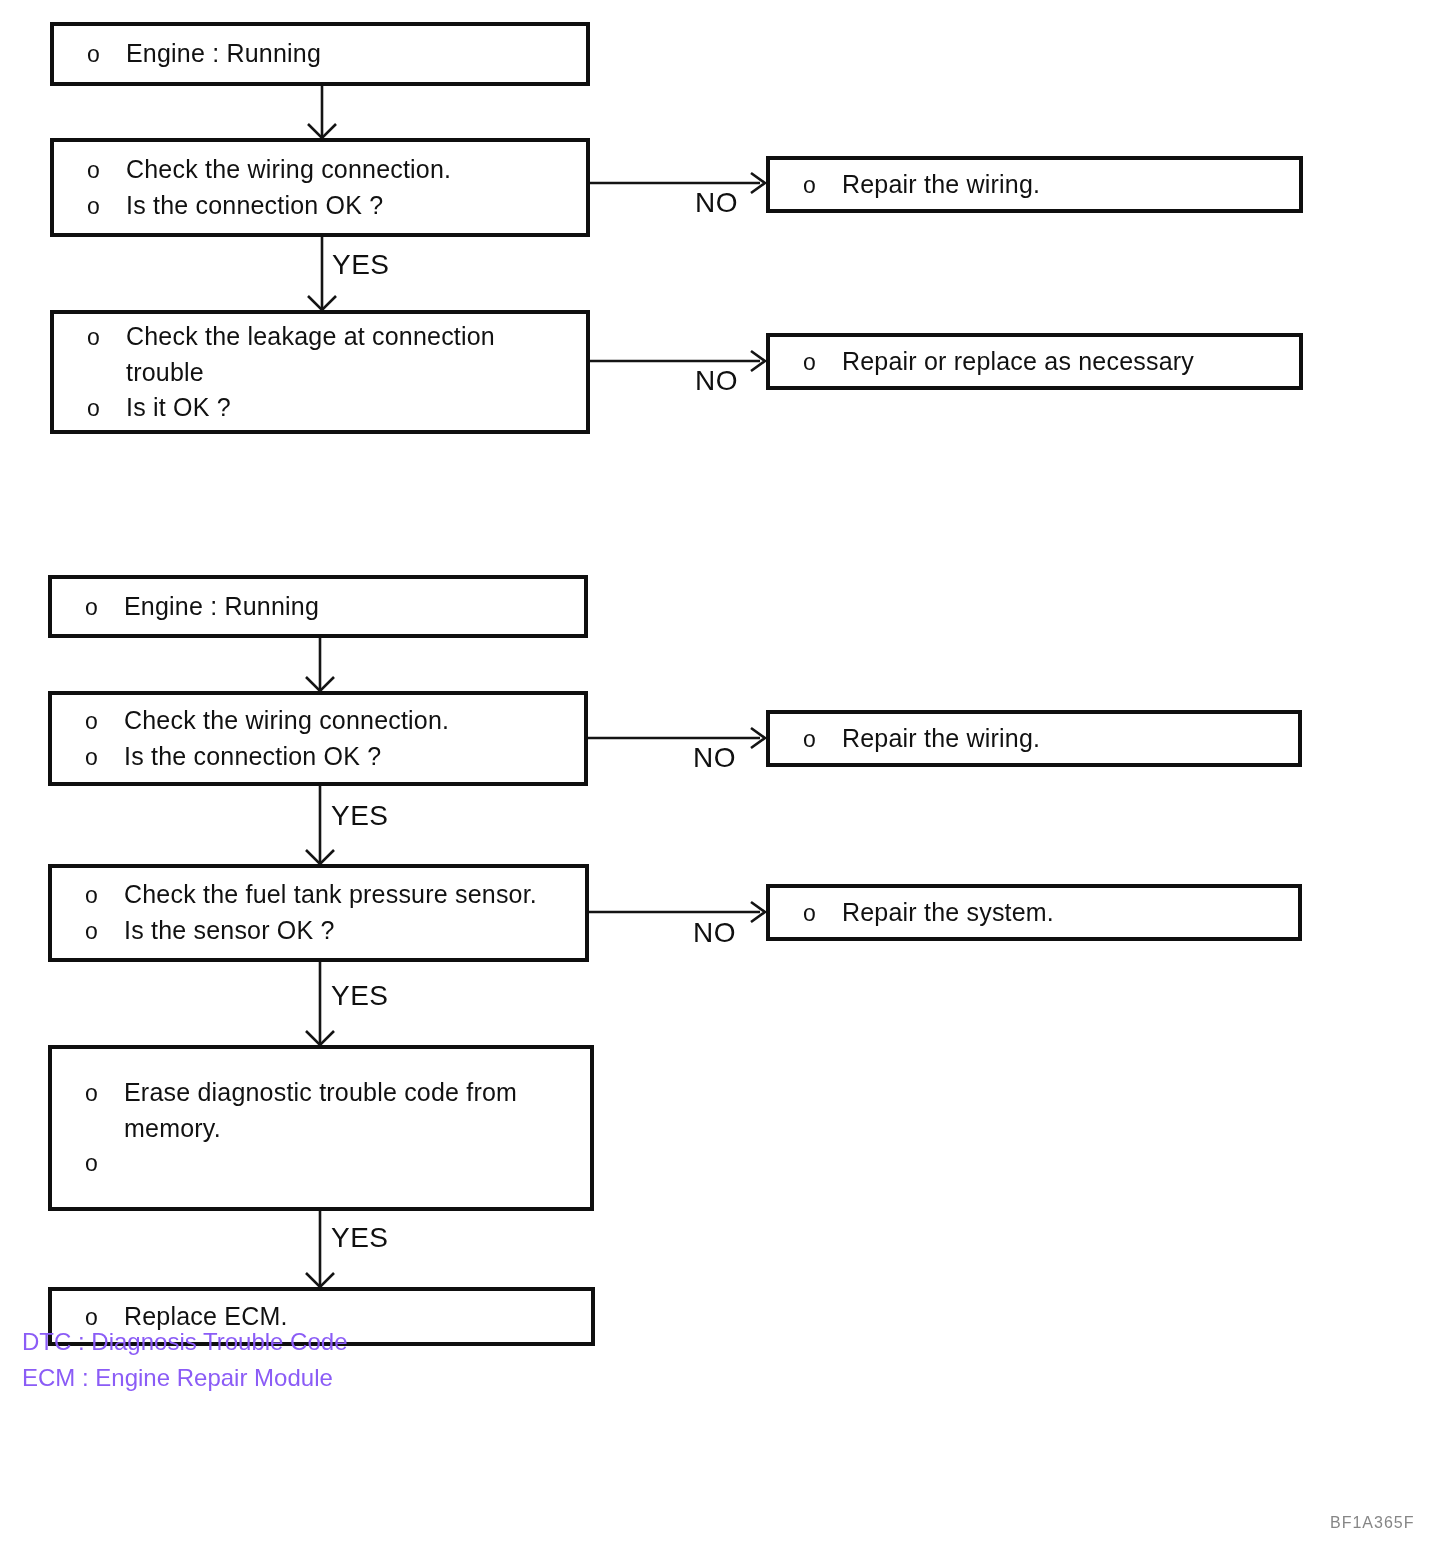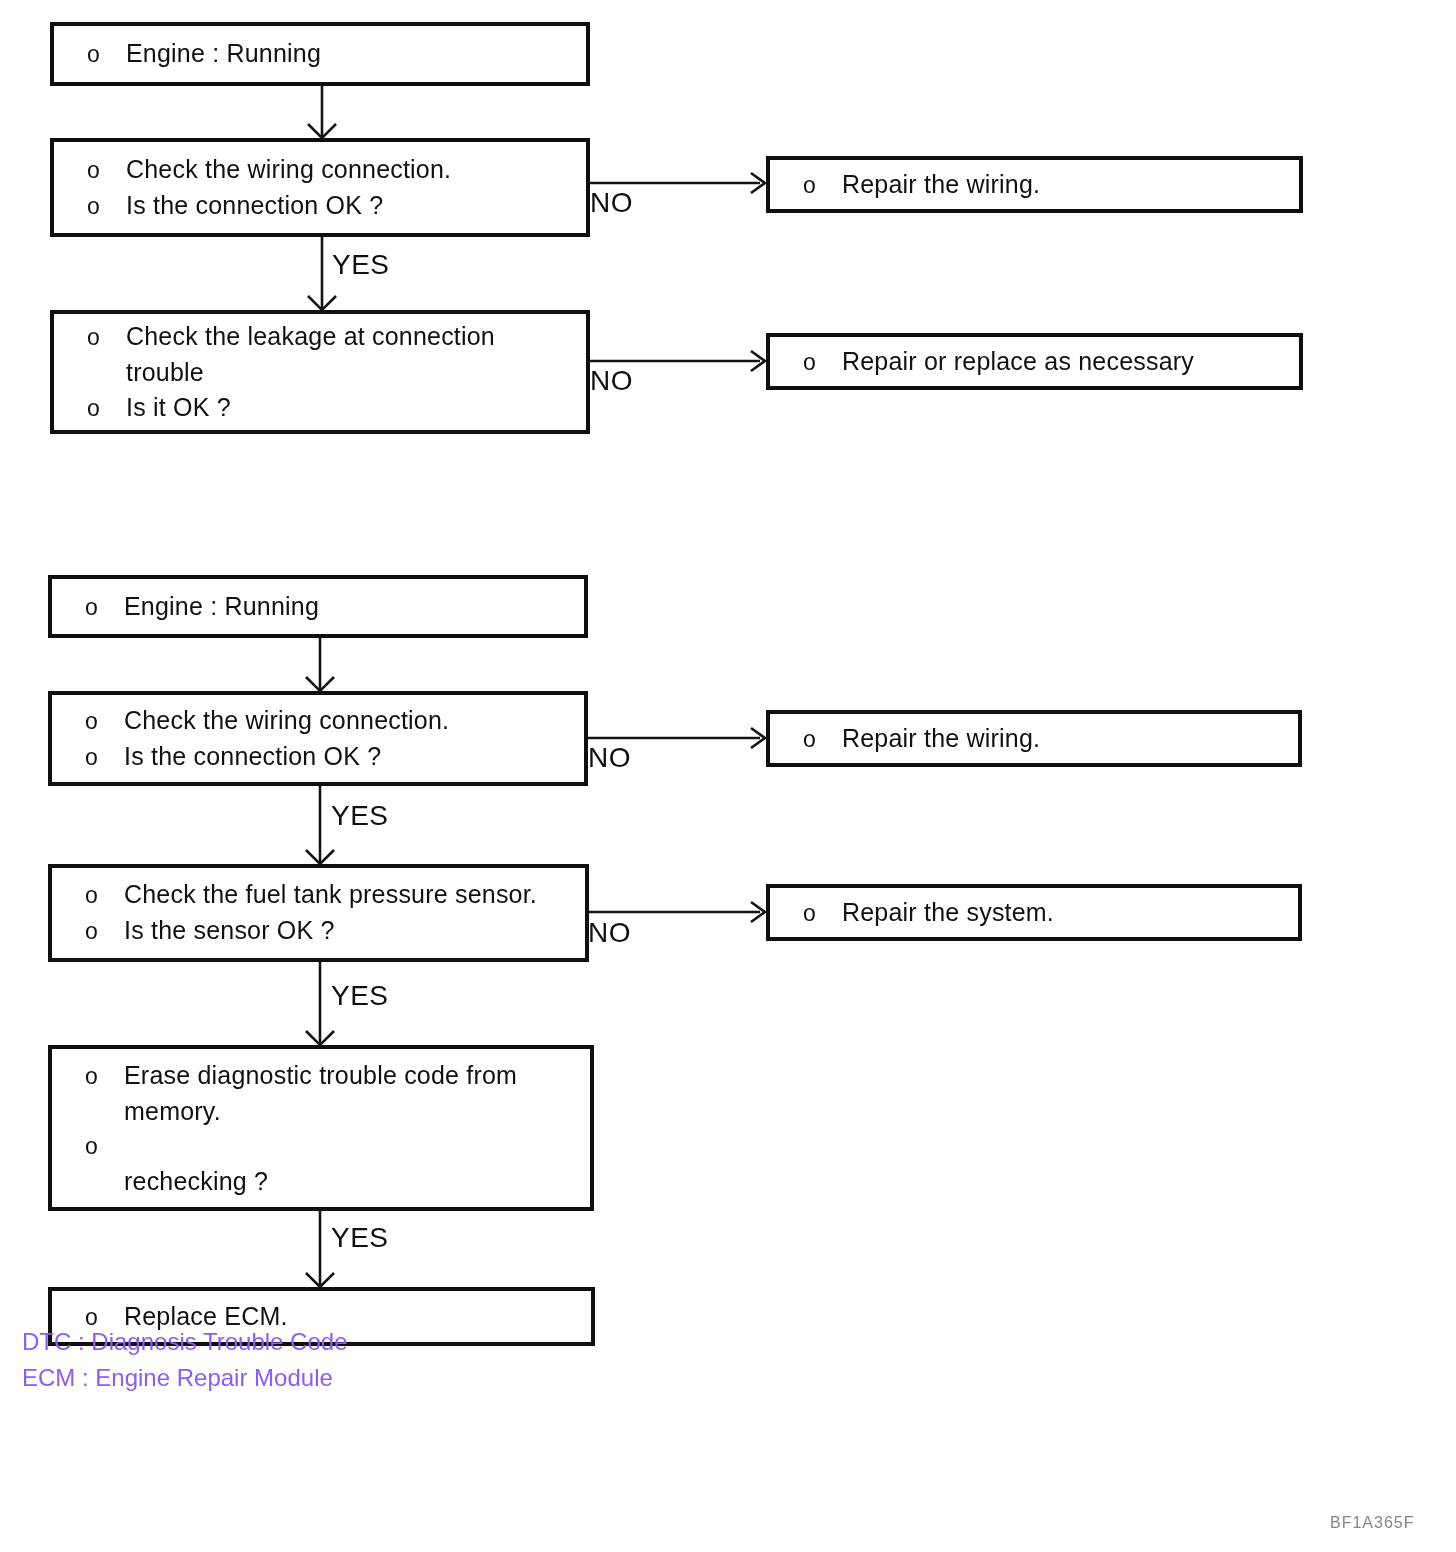--- a/index.html
+++ b/index.html
@@ -46,21 +46,21 @@
     font-size: 23px;
   }
   .lbl {
     position: absolute;
     font-size: 28px;
     letter-spacing: 0.5px;
     color: #101010;
   }
   .lbl.no-lbl {
     width: 148px;
-    text-align: left;
+    text-align: right;
   }
   .legend {
     position: absolute;
     left: 22px;
     top: 1324px;
     font-size: 24px;
     line-height: 36px;
     color: #8b5cf6;
   }
   .code {
@@ -197,24 +197,20 @@
       <span class="bullet">o</span>
       <span>Erase diagnostic trouble code from</span>
     </div>
     <div class="line">
       <span class="bullet"></span>
       <span>memory.</span>
     </div>
     <div class="line">
       <span class="bullet">o</span>
     </div>
-    <div class="line">
-      <span class="bullet"></span>
-      <span>rechecking ?</span>
-    </div>
   </div>
 
   <div class="node" style="left:48px;top:1287px;width:547px;height:59px">
     <div class="line">
       <span class="bullet">o</span>
       <span>Replace ECM.</span>
     </div>
   </div>
 
   <div class="lbl no-lbl" style="left:590px;top:187px">NO</div>

